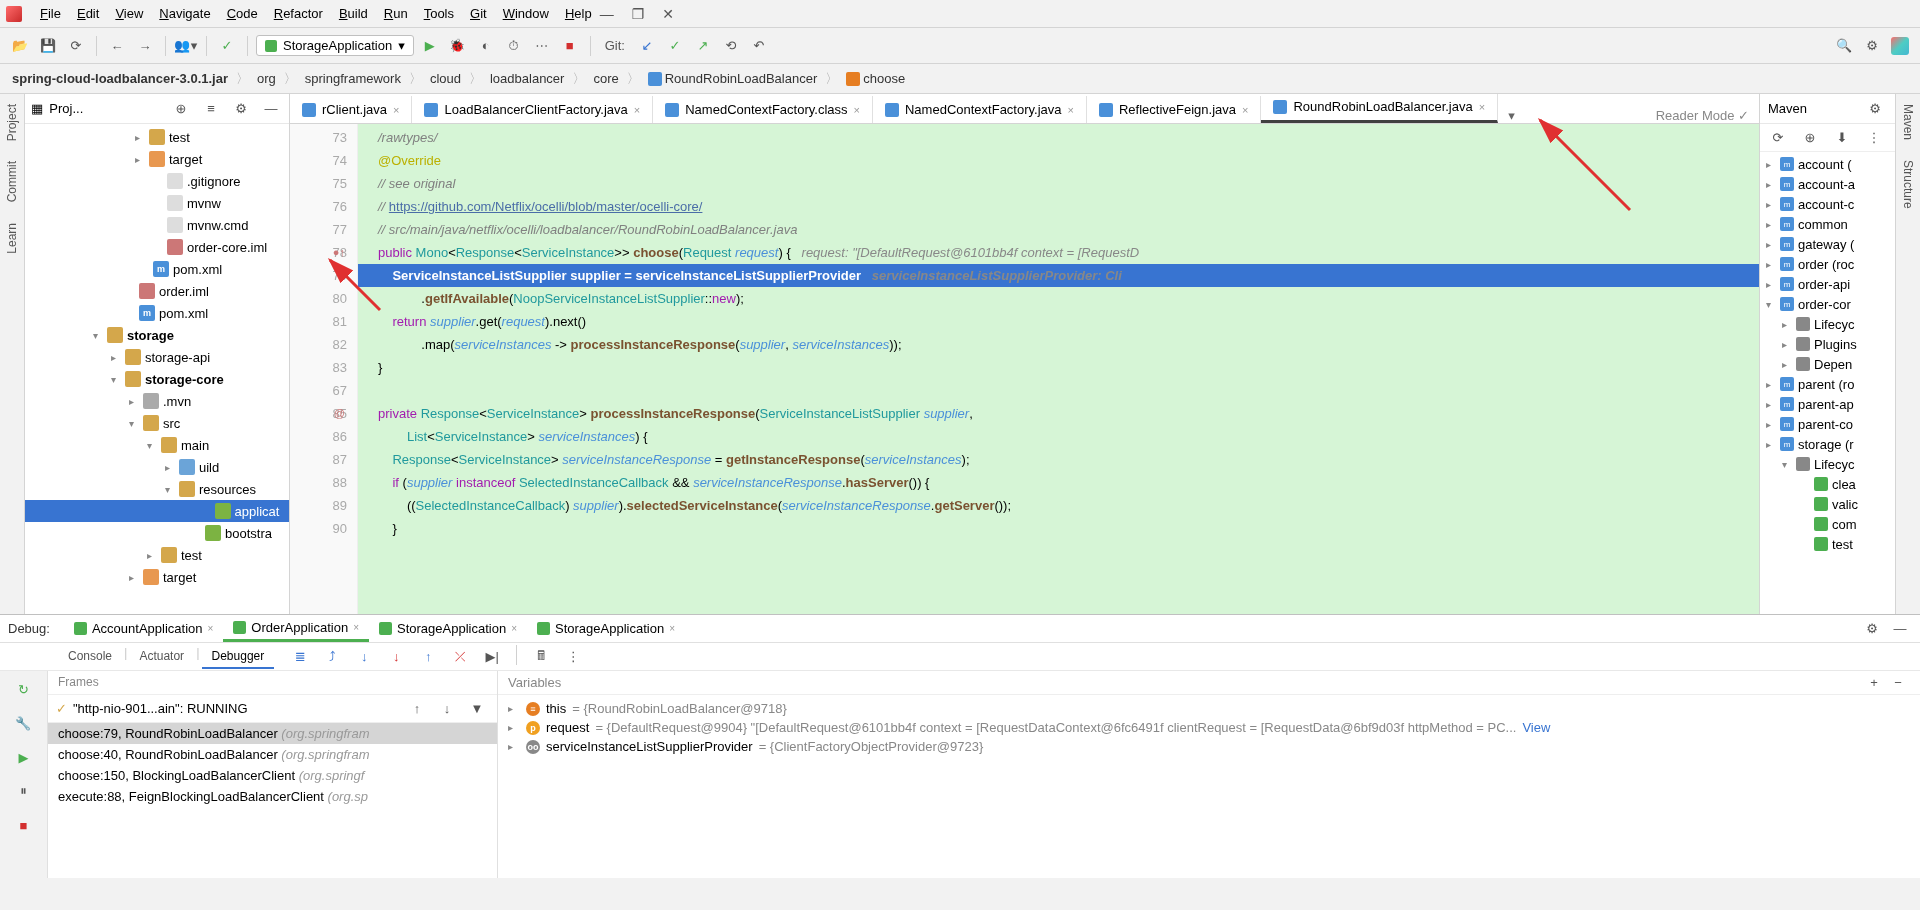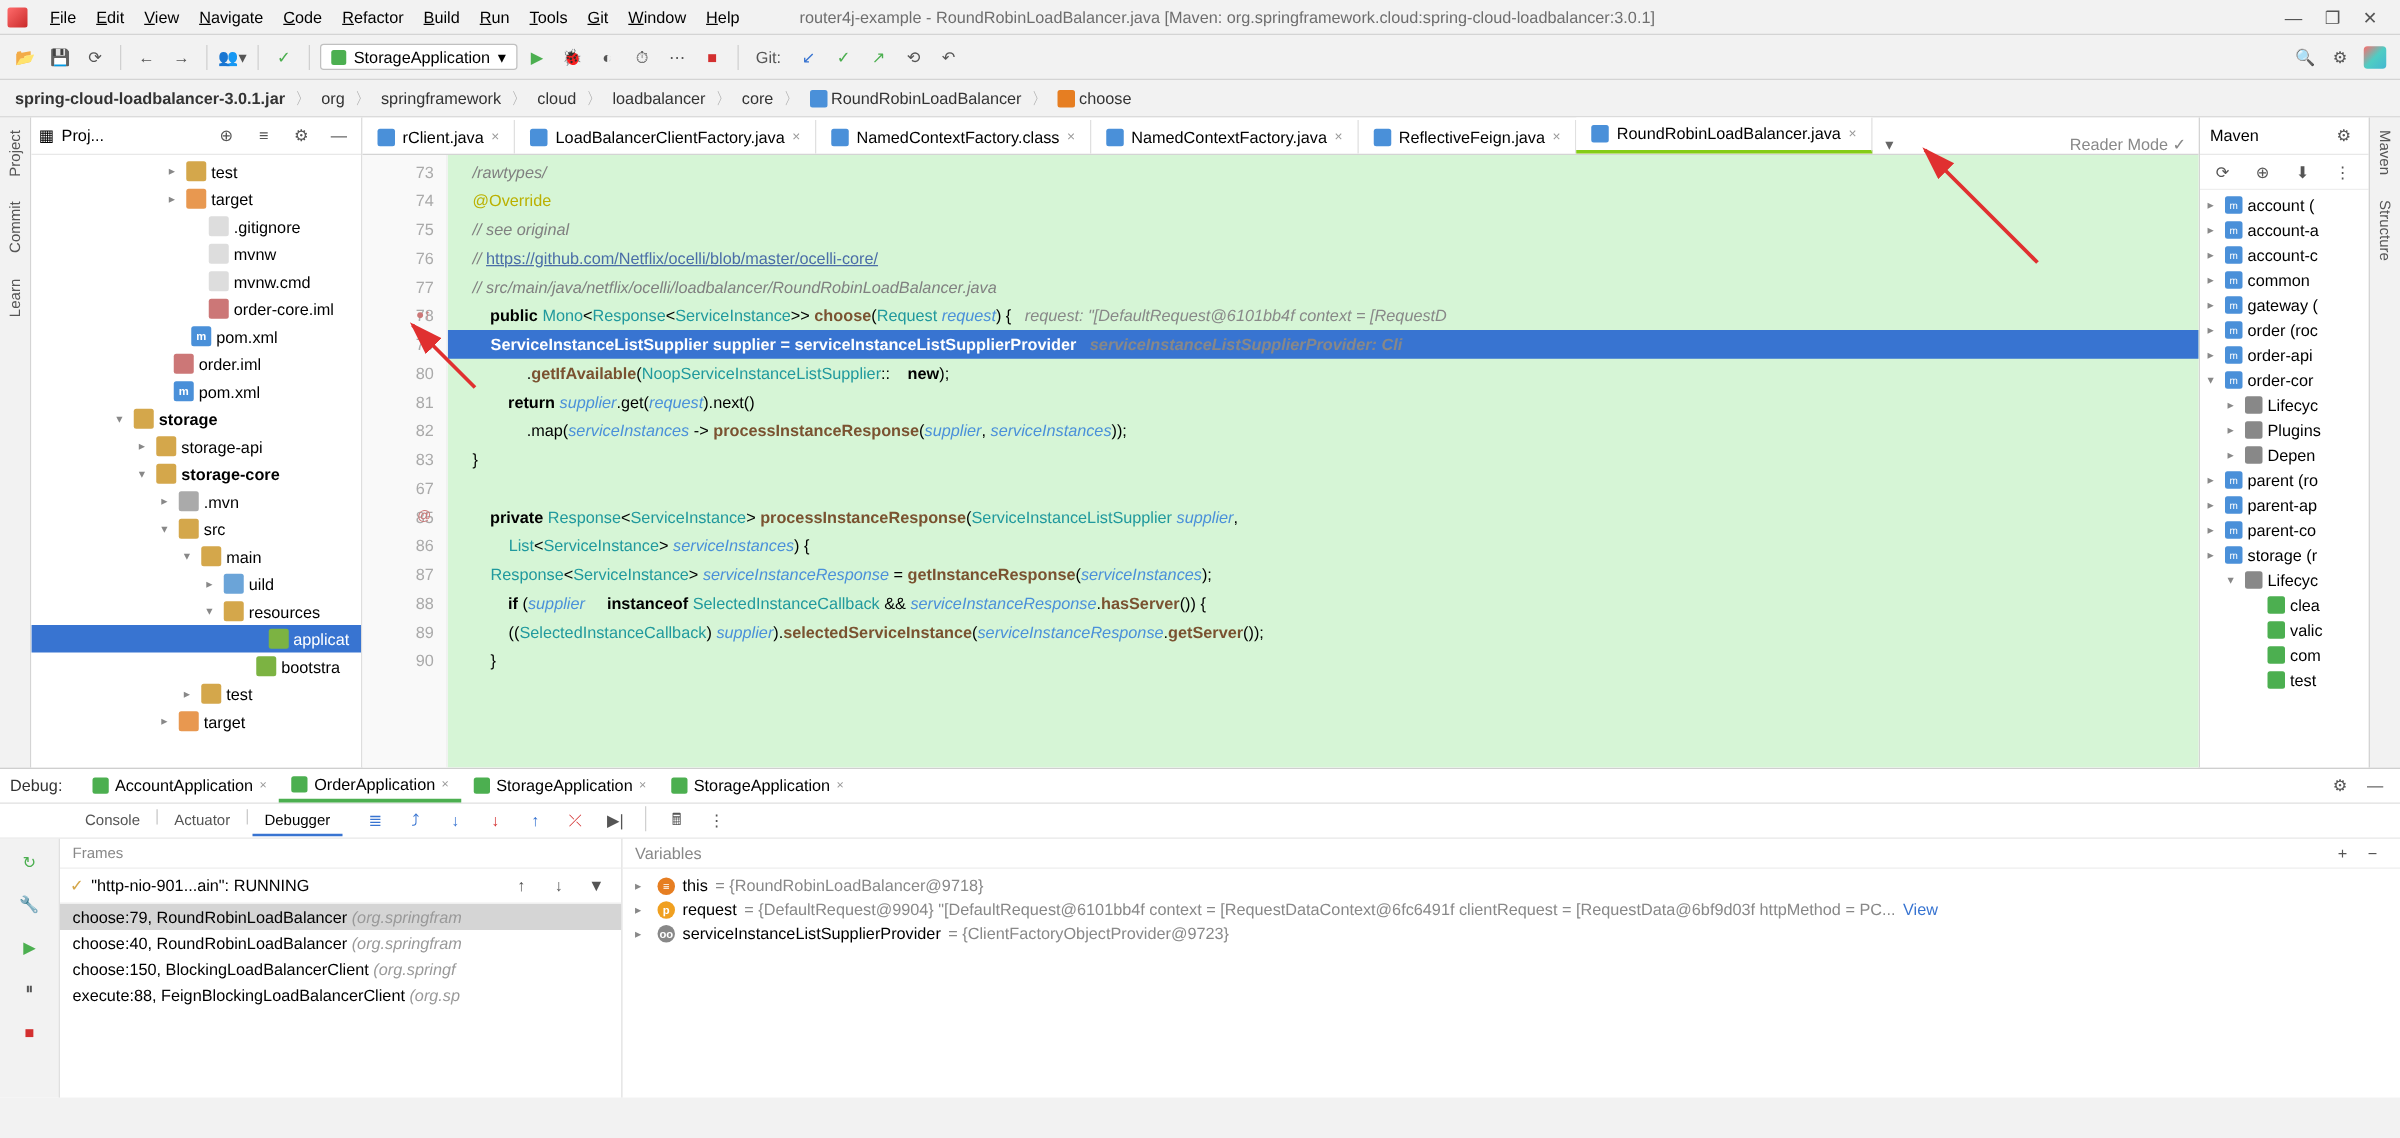--- a/index.html
+++ b/index.html
@@ -56,35 +56,35 @@
 .ico-folder-bl { background: #6ba4d8; }
 .ico-file { background: #ddd; }
 .ico-iml { background: #c77; color:#fff; }
 .ico-xml { background: #4a90d9; color:#fff; font-weight:bold; font-size:9px; }
 .ico-yml { background: #7cb342; }
 
 
 .editor-area { flex: 1; display: flex; flex-direction: column; background: #fff; }
 .tabs { height: 30px; display: flex; align-items: flex-end; border-bottom: 1px solid #d4d4d4; overflow: hidden; }
 .tab { padding: 6px 12px; border-right: 1px solid #e0e0e0; display: flex; align-items: center; gap: 6px; font-size: 13px; cursor: pointer; white-space: nowrap; }
-.tab.active { border-bottom: 3px solid #84cc16; background: #fff; }
+.tab.active { border-bottom: 3px solid #404040; background: #fff; }
 .tab-ico { width: 14px; height: 14px; border-radius: 2px; background: #4a90d9; }
 .tab-close { color: #999; font-size: 11px; }
 .tab-more { padding: 0 10px; color: #666; }
 .tab-reader { padding: 0 10px; color: #888; margin-left: auto; }
 
 .editor-body { flex: 1; display: flex; overflow: hidden; position: relative; }
 .gutter { width: 68px; background: #f9f9f9; border-right: 1px solid #eee; text-align: right; padding-right: 10px; font-family: "JetBrains Mono", Consolas, monospace; font-size: 14px; color: #aaa; line-height: 23px; padding-top: 2px; position: relative; }
 .gutter .ln { height: 23px; }
 .gutter-mark { position: absolute; right: 2px; color: #c77; font-size: 11px; }
 .code { flex: 1; background: #d6f5d6; font-family: "JetBrains Mono", Consolas, monospace; font-size: 14px; line-height: 23px; padding-top: 2px; overflow: hidden; white-space: pre; }
 .code-line { height: 23px; padding-left: 20px; }
 .code-line.hl { background: #3874d1; color: #fff; font-weight: bold; }
 .code-line.hl .c-param, .code-line.hl .c-kw, .code-line.hl .c-type { color: #fff; }
-.c-kw { color: #000000; font-weight: bold; margin-left: 14px; }
+.c-kw { color: #a21caf; font-weight: normal; }
 .c-type { color: #20999d; }
 .c-ann { color: #bbb000; }
 .c-comment { color: #808080; font-style: italic; }
 .c-link { color: #4a6da7; text-decoration: underline; }
 .c-method { color: #7a5230; font-weight: bold; }
 .c-param { color: #4a90d9; font-style: italic; }
 .c-hint { color: #888; font-style: italic; }
 
 
 .maven-panel { width: 136px; background: #fff; border-left: 1px solid #d4d4d4; display: flex; flex-direction: column; }
@@ -155,21 +155,20 @@
       <span class="menu-item"><u>N</u>avigate</span>
       <span class="menu-item"><u>C</u>ode</span>
       <span class="menu-item"><u>R</u>efactor</span>
       <span class="menu-item"><u>B</u>uild</span>
       <span class="menu-item"><u>R</u>un</span>
       <span class="menu-item"><u>T</u>ools</span>
       <span class="menu-item"><u>G</u>it</span>
       <span class="menu-item"><u>W</u>indow</span>
       <span class="menu-item"><u>H</u>elp</span>
     </div>
-  <div class="title-area">router4j-example - RoundRobinLoadBalancer.java [Maven: org.springframework.cloud:spring-cloud-loadbalancer:3.0.1]</div>
   <div class="win-controls">
     <span class="win-ctl">―</span>
     <span class="win-ctl">❐</span>
     <span class="win-ctl">✕</span>
   </div>
 </div>
 
 <div class="toolbar">
   <span class="tb-btn">📂</span>
   <span class="tb-btn">💾</span>

